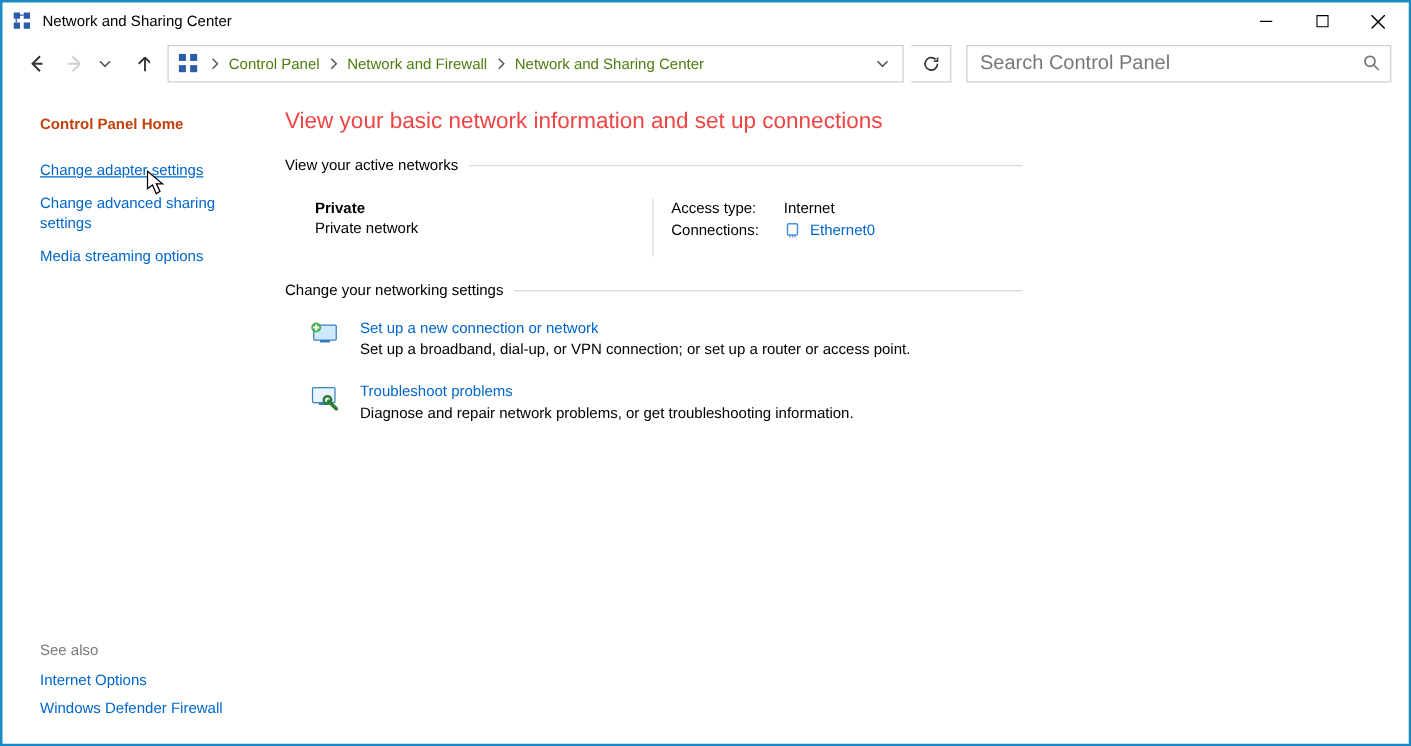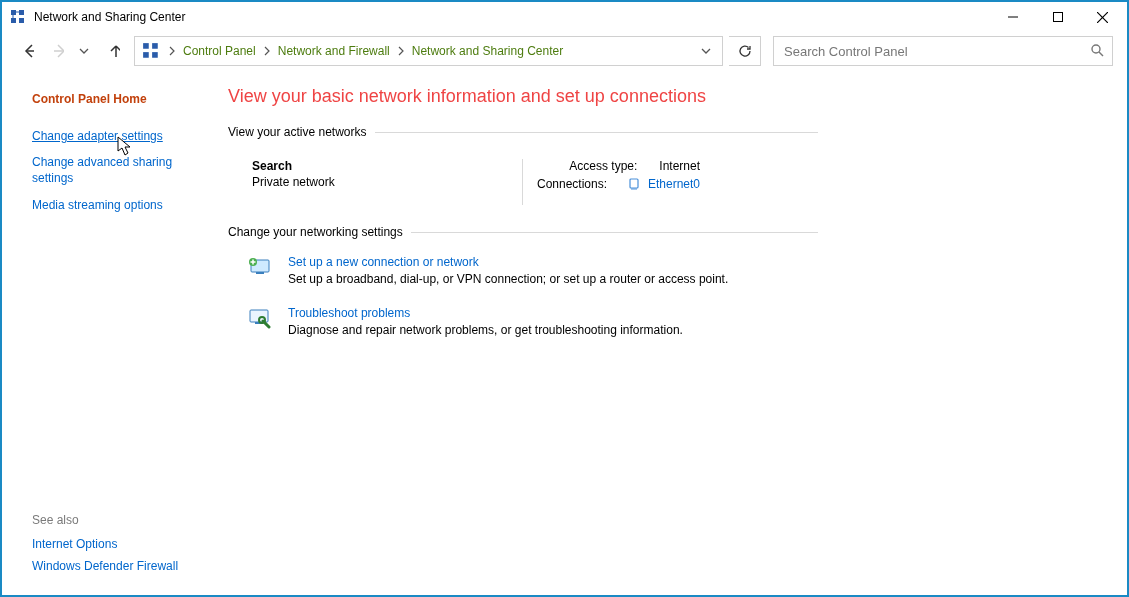--- a/index.html
+++ b/index.html
@@ -94,21 +94,21 @@
   .searchbox {
     width: 340px;
     height:30px;
     border:1px solid #d0d0d0;
     display:flex; align-items:center;
     padding: 0 8px;
     margin-left: 6px;
   }
   .searchbox input {
     flex:1; border:none; outline:none;
-    font-family:inherit; font-size:13px;
+    font-family:inherit; font-size:16px;
     color:#555;
   }
   .searchbox input::placeholder { color:#777; }
   .searchbox .mag { color:#777; }
   
   .body {
     display:flex;
     height: calc(100% - 74px);
   }
   .sidebar {
@@ -174,21 +174,21 @@
   .net-type { font-size:12px; color:#000; margin-top:2px; }
   .net-divider {
     width:1px;
     background:#d9d9d9;
     margin-right: 14px;
     height: 46px;
   }
   .net-right {
     font-size:12px;
   }
-  .net-row { display:flex; align-items:center; margin-bottom:4px; gap:4px;justify-content:flex-end;}
+  .net-row { display:flex; align-items:center; margin-bottom:4px; gap:4px;}
   .net-row .lbl { width: 86px; }
   .eth-icon { width:14px; height:14px; display:inline-block; margin-right:3px;}
   .settings-list { margin-top:4px; }
   .task {
     display:flex;
     align-items:flex-start;
     gap: 14px;
     padding: 6px 0 14px 18px;
   }
   .task-icon {
@@ -329,21 +329,21 @@
   <div class="main">
     <h1>View your basic network information and set up connections</h1>
     <div class="section-wrap">
       <div class="section-label">
         <span>View your active networks</span>
         <span class="line"></span>
       </div>
 
       <div class="active-net">
         <div class="net-left">
-          <div class="net-name">Search</div>
+          <div class="net-name">Private</div>
           <div class="net-type">Private network</div>
         </div>
         <div class="net-divider"></div>
         <div class="net-right">
           <div class="net-row">
             <span class="lbl">Access type:</span>
             <span>Internet</span>
           </div>
           <div class="net-row">
             <span class="lbl">Connections:</span>

